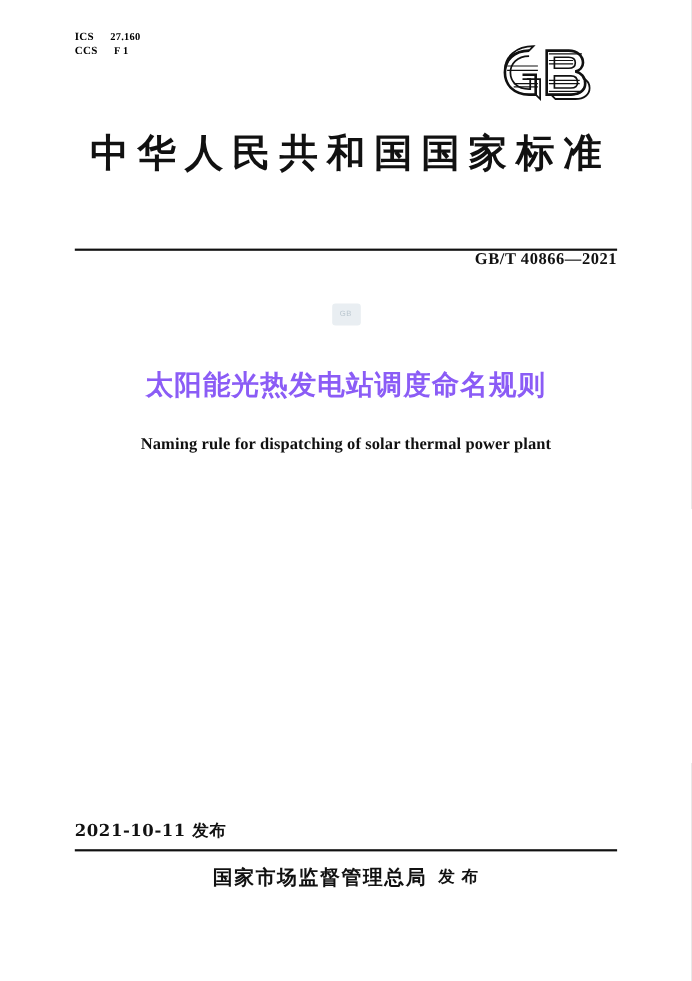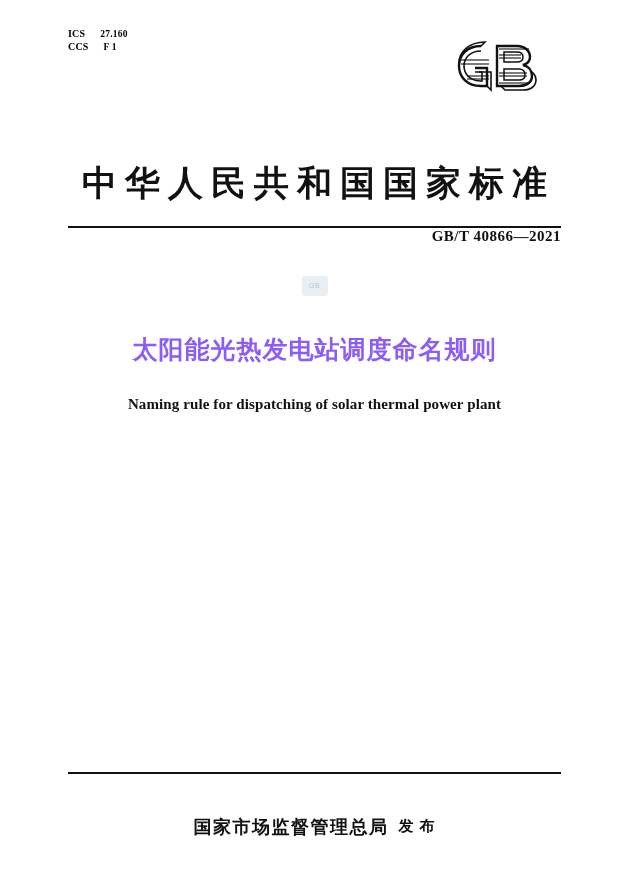--- a/index.html
+++ b/index.html
@@ -61,21 +61,20 @@
     top: 88px;
     width: 493px;
     text-align: center;
     font-family: "DejaVu Serif", "Liberation Serif", serif;
     font-weight: bold;
     font-size: 35px;
     letter-spacing: 8px;
     text-indent: 8px;
     color: #111;
     white-space: nowrap;
-    margin-top: 44px;
   }
 
   
   .std-number {
     position: absolute;
     right: 0;
     top: 158px;
     font-family: "Liberation Serif", serif;
     font-weight: bold;
     font-size: 15px;
@@ -165,22 +164,21 @@
   }
 
   
   .issuer {
     position: absolute;
     left: 0;
     top: 758px;
     width: 493px;
     display: flex;
     justify-content: center;
-    align-items: flex-end;
-    margin-top: 28px;
+    align-items: center;
   }
   .issuer-lines {
     font-family: "DejaVu Serif", "Liberation Serif", serif;
     font-weight: bold;
     font-size: 18px;
     line-height: 25px;
     letter-spacing: 1.5px;
     color: #111;
     text-align: center;
   }
@@ -245,20 +243,21 @@
     <div class="std-number">GB/T 40866—2021</div>
 
     <div class="rule-top"></div>
 
     <div class="center-mark">GB</div>
 
     <div class="doc-title-cn">太阳能光热发电站调度命名规则</div>
     <div class="doc-title-en">Naming rule for dispatching of solar thermal power plant</div>
 
     <div class="dates">
+      <div class="date-text">2021-10-11 发布</div>
     </div>
 
     <div class="rule-bottom"></div>
 
     <div class="issuer">
       <div class="issuer-lines">
         <div>国家市场监督管理总局</div>
       </div>
       <div class="issuer-publish">发 布</div>
     </div>

